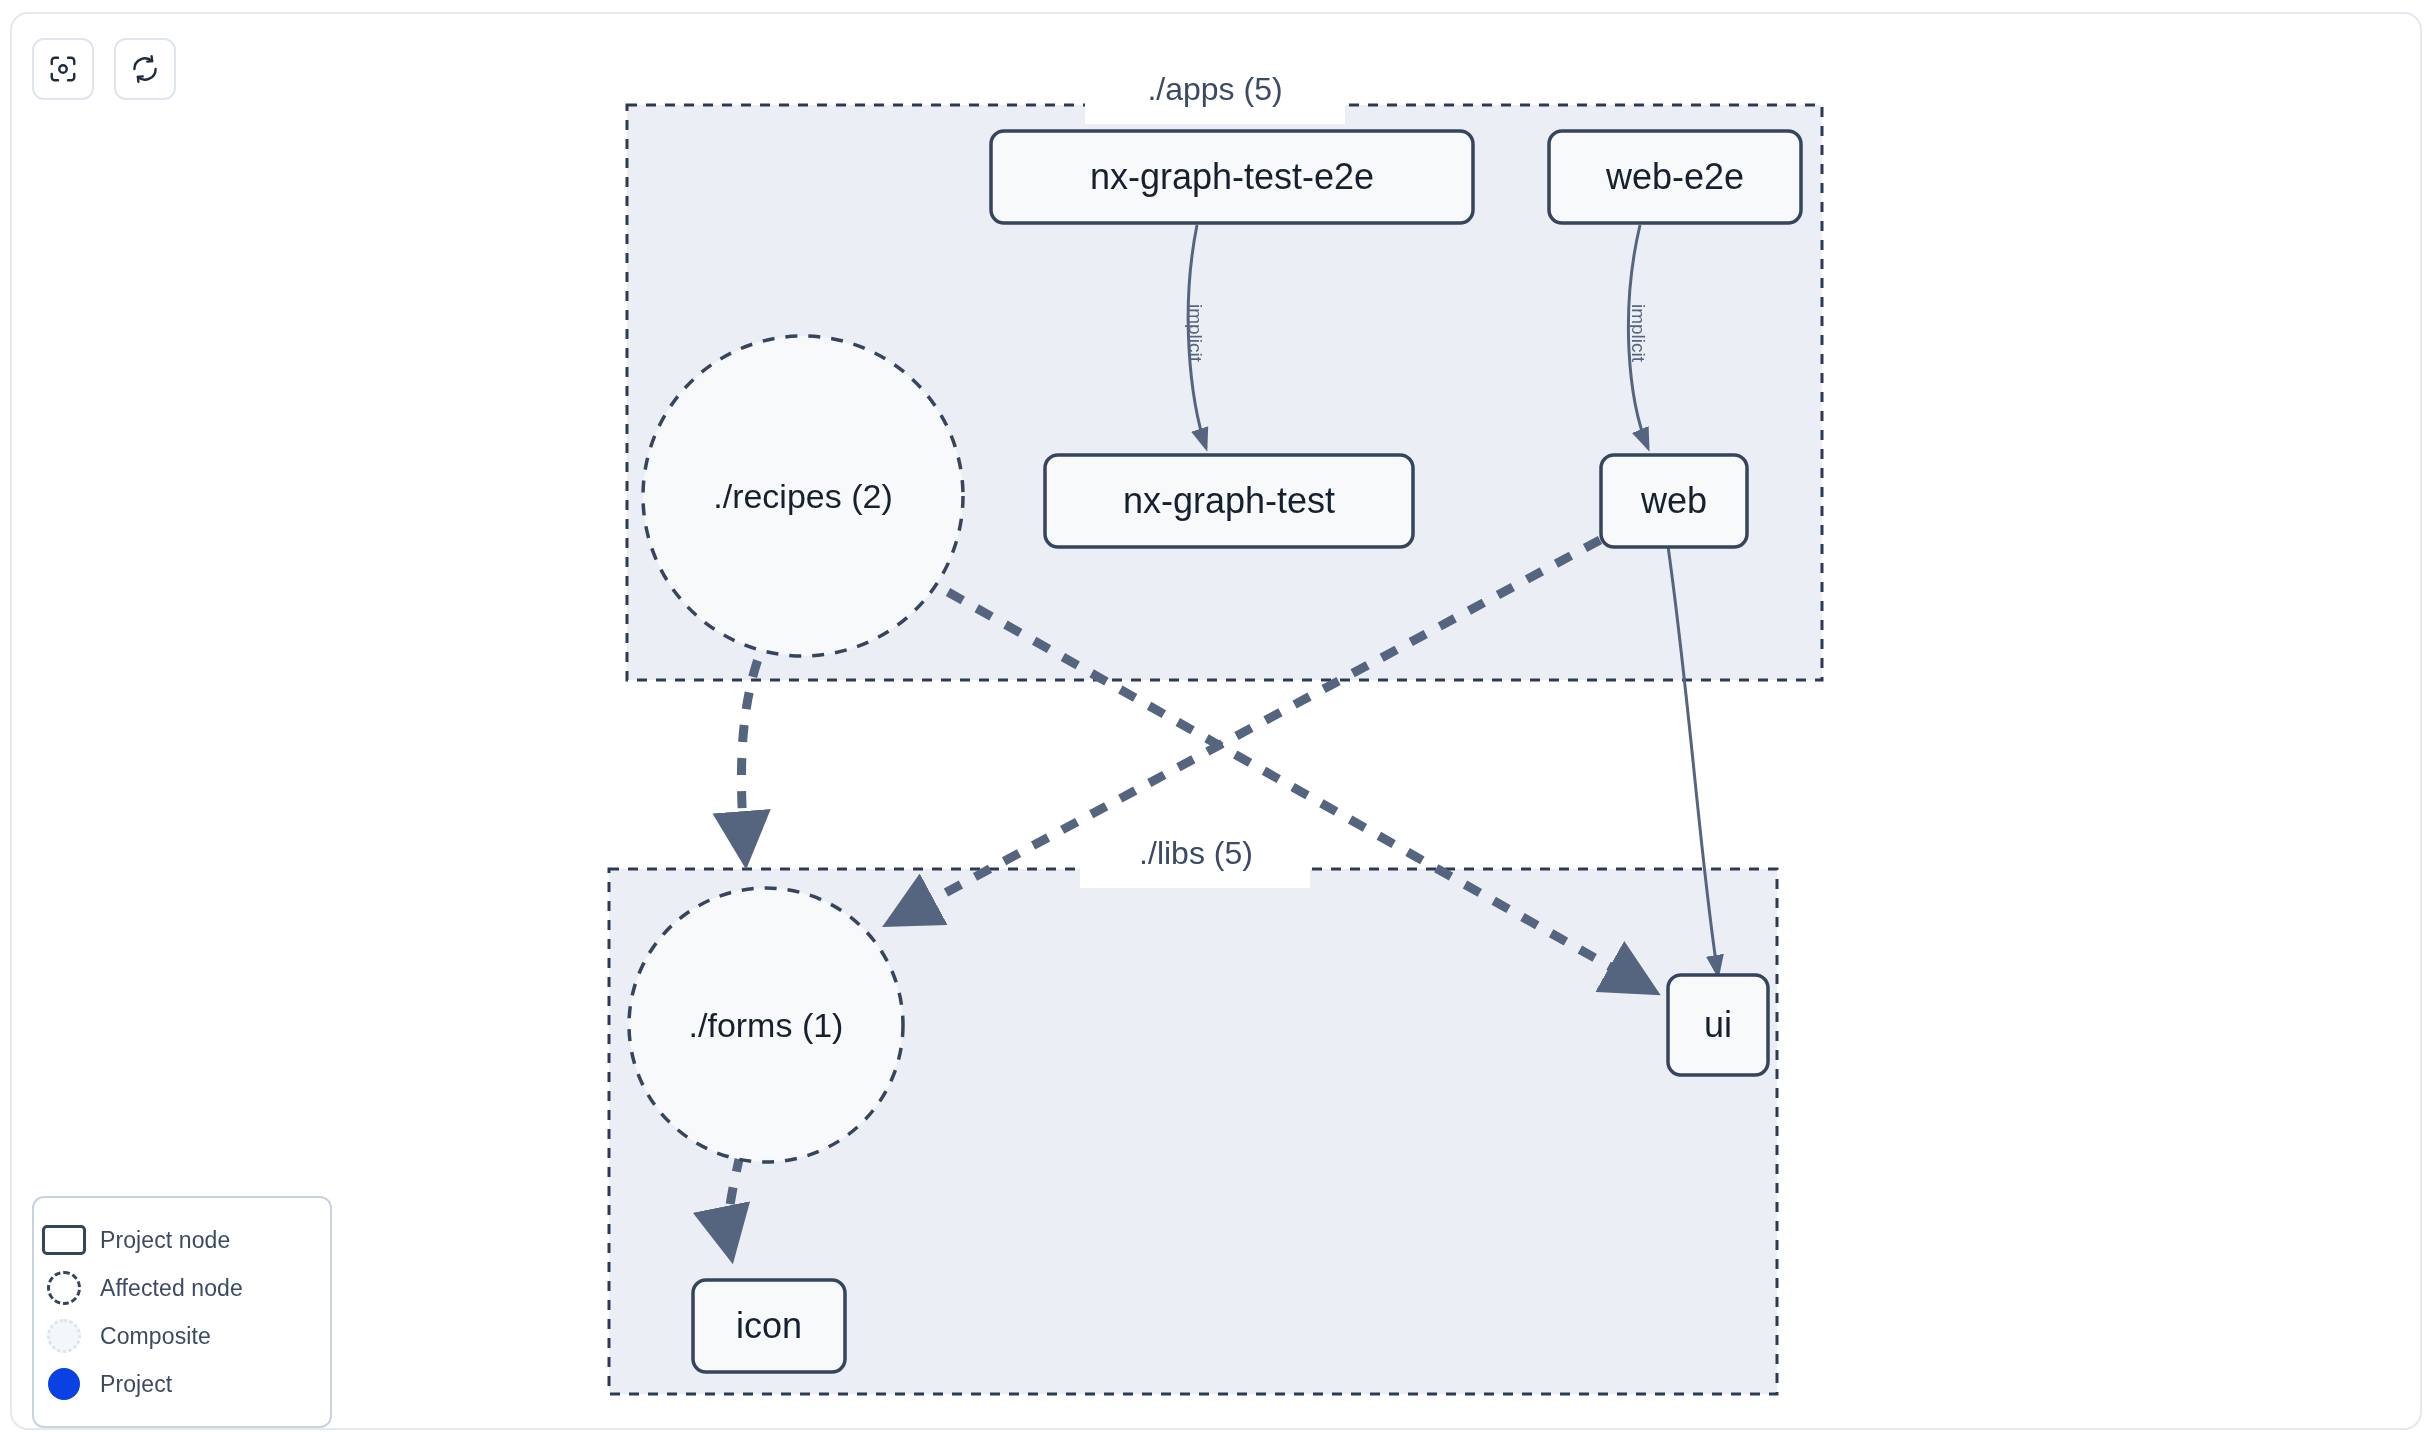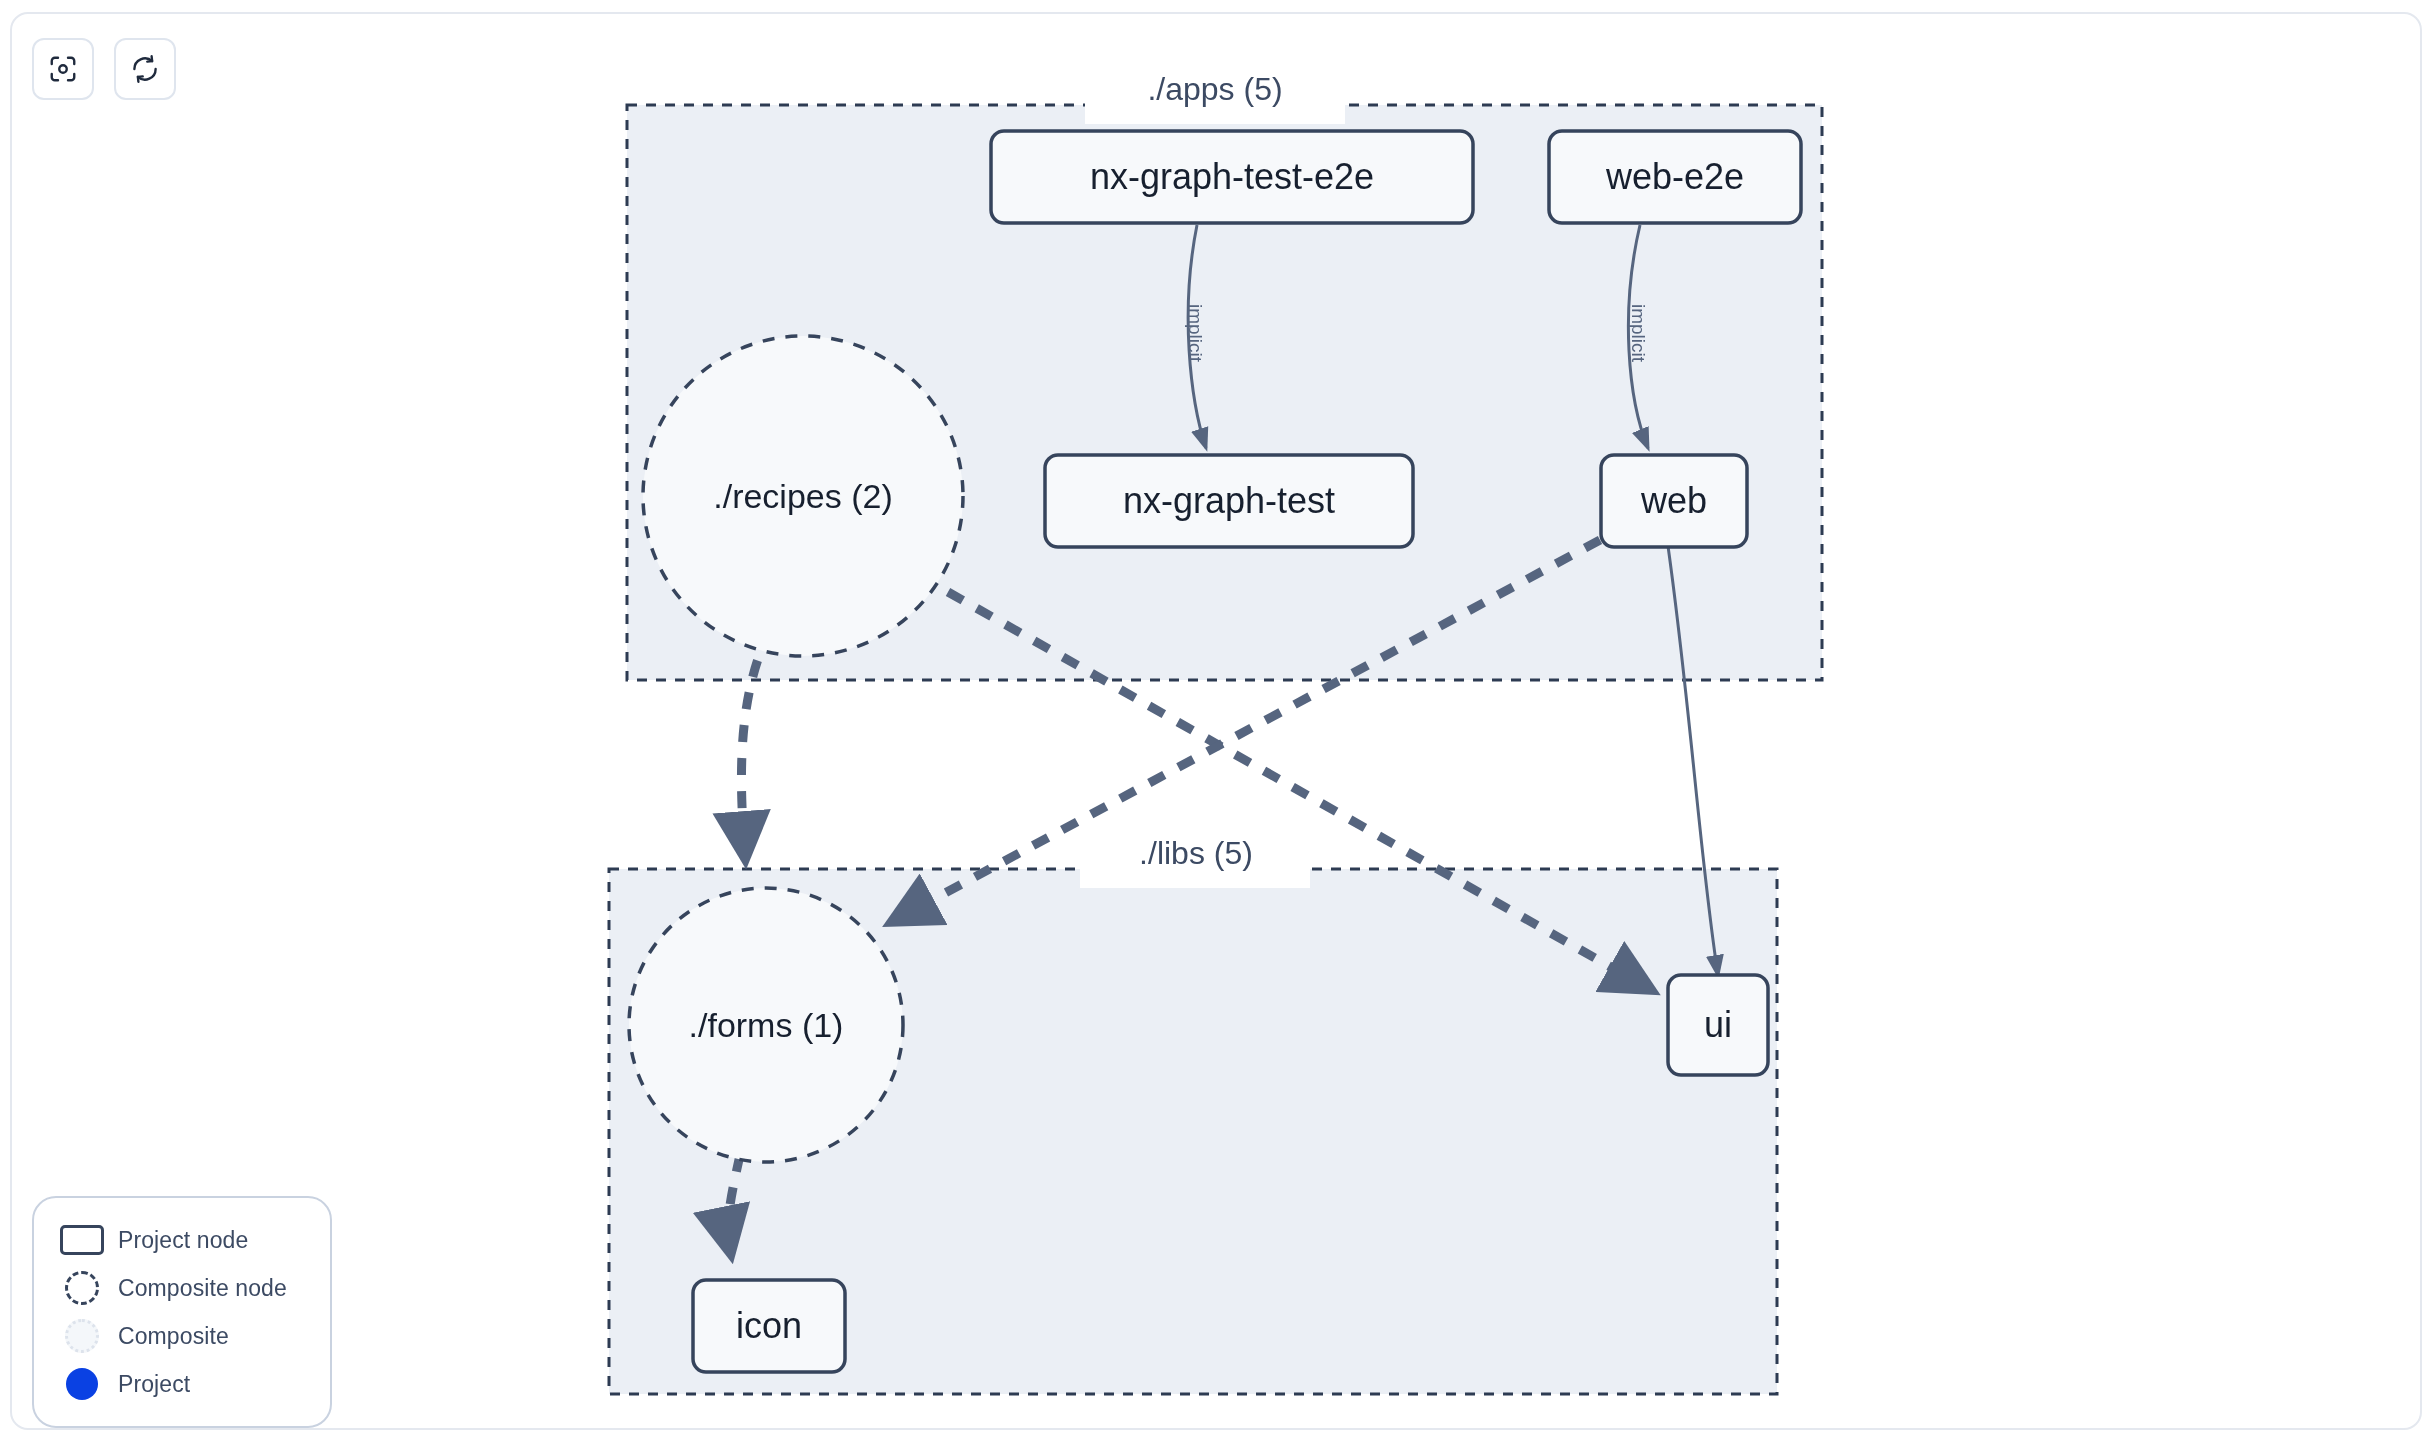--- a/index.html
+++ b/index.html
@@ -57,23 +57,23 @@
     box-sizing: border-box;
   }
   .tool-btn svg { display: block; }
   
   .legend {
     position: absolute;
     left: 32px;
     top: 1196px;
     width: 300px;
     border: 2px solid #c9d2e0;
-    border-radius: 24px;
-    background: #ffffff;
-    padding: 18px 20px;
+    border-radius: 12px;
+    background: #ffffff;
+    padding: 18px 2px;
     box-sizing: border-box;
     z-index: 40;
   }
   .legend-row {
     display: flex;
     align-items: center;
     height: 48px;
   }
   .legend-swatch {
     width: 56px;
@@ -254,21 +254,21 @@
     <div class="legend-row">
       <span class="legend-swatch">
         <span class="sw-project"></span>
       </span>
       <span class="legend-label">Project node</span>
     </div>
     <div class="legend-row">
       <span class="legend-swatch">
         <span class="sw-composite"></span>
       </span>
-      <span class="legend-label">Composite node</span>
+      <span class="legend-label">Affected node</span>
     </div>
     <div class="legend-row">
       <span class="legend-swatch">
         <span class="sw-affected"></span>
       </span>
       <span class="legend-label">Composite</span>
     </div>
     <div class="legend-row">
       <span class="legend-swatch">
         <span class="sw-touched"></span>

